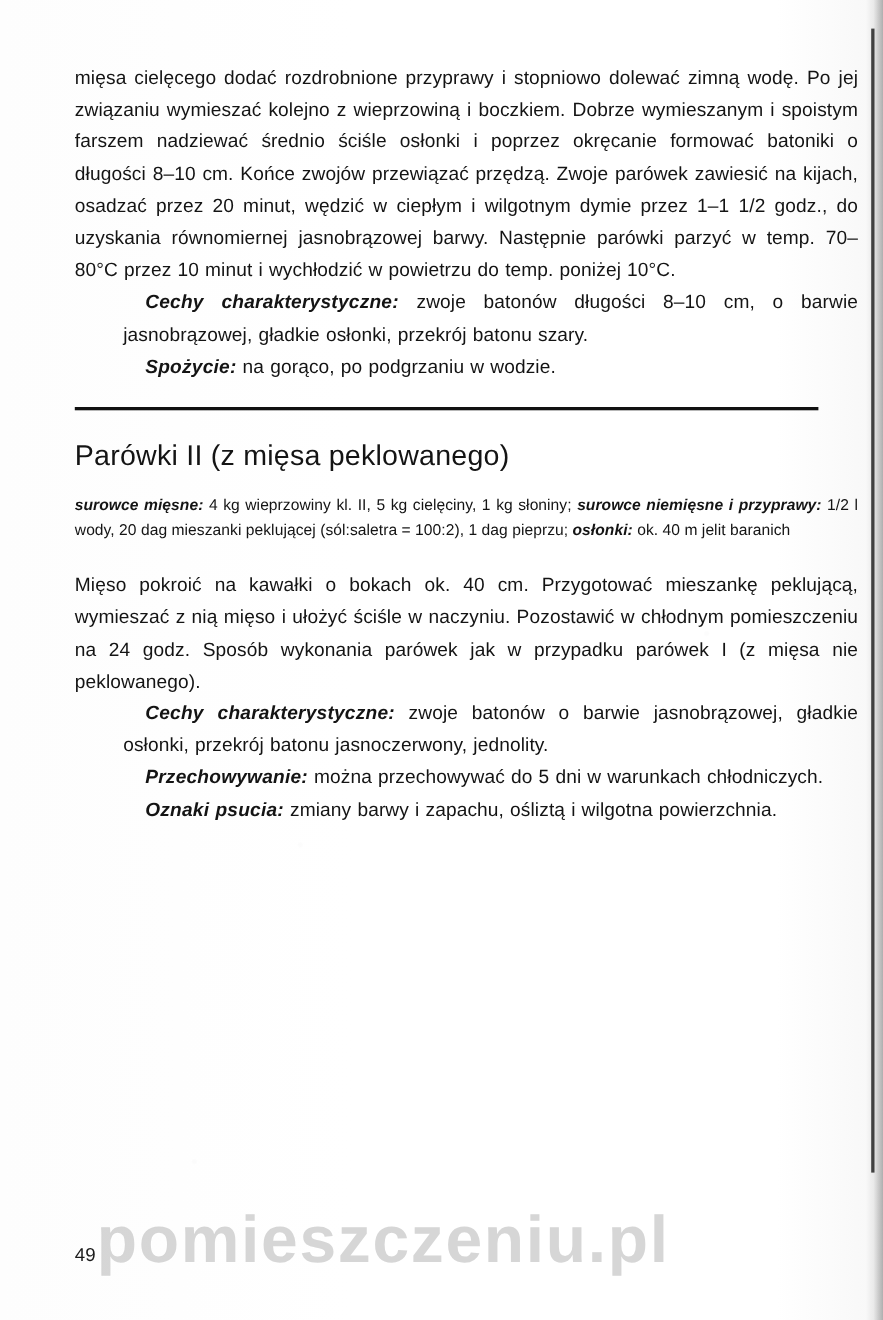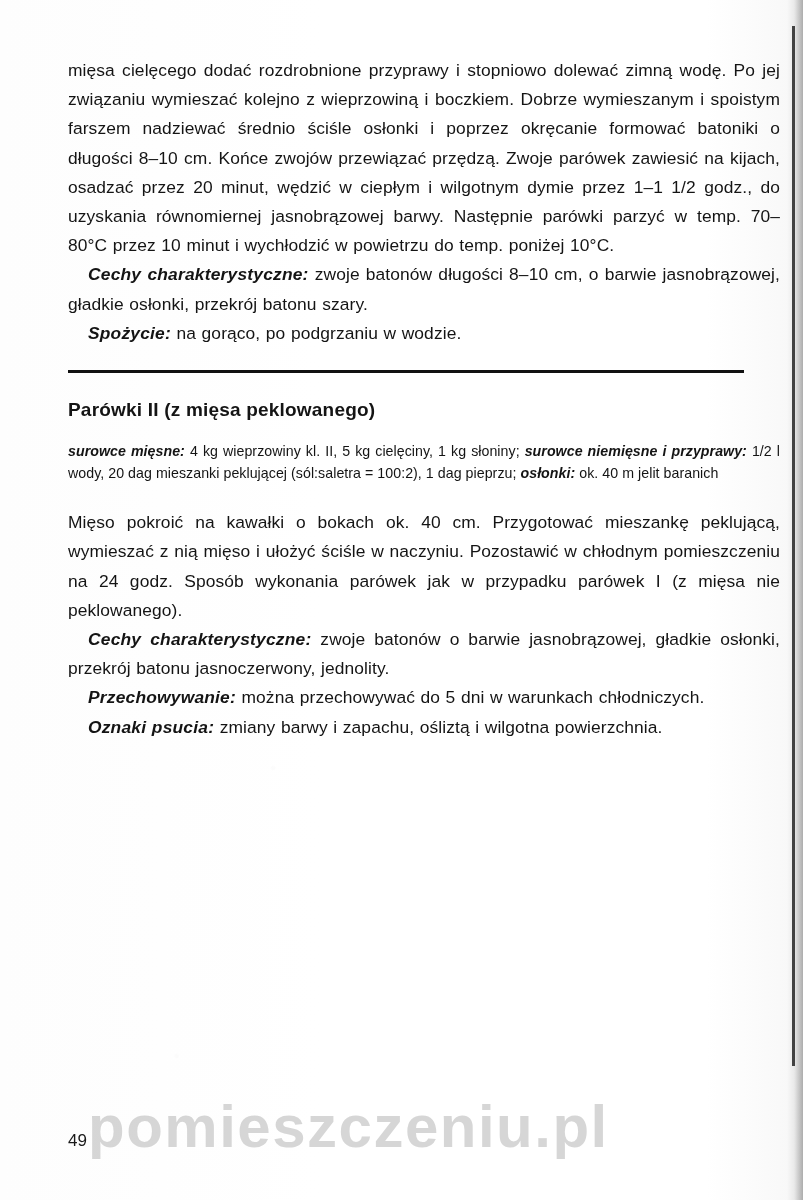--- a/index.html
+++ b/index.html
@@ -70,41 +70,41 @@
   .lead { font-style: italic; font-weight: 600; letter-spacing: 0.2px; }
 
   .rule {
     width: 676px;
     height: 3px;
     background: #111;
     margin: 22px 0 0 0;
   }
 
   h2.heading {
-    font-size: 19px;
-    font-weight: bold;
+    font-size: 26px;
+    font-weight: normal;
     margin: 26px 0 0 0;
     letter-spacing: 0.2px;
   }
 
   .ingredients {
     font-size: 14.2px;
     line-height: 21.6px;
     text-align: justify;
     margin: 20px 0 0 0;
     letter-spacing: 0.05px;
   }
   .ingredients .lbl {
     font-style: italic;
     font-weight: 600;
   }
 
   .block-2 { margin-top: 24px; }
 
-  .para + .para { margin-top: 0; }
+  .para + .para { margin-top: 0; margin-left: 44px; }
 
   
   .watermark {
     position: absolute;
     left: 88px;
     top: 1092px;
     width: 700px;
     font-size: 60px;
     font-weight: bold;
     letter-spacing: 1.5px;

